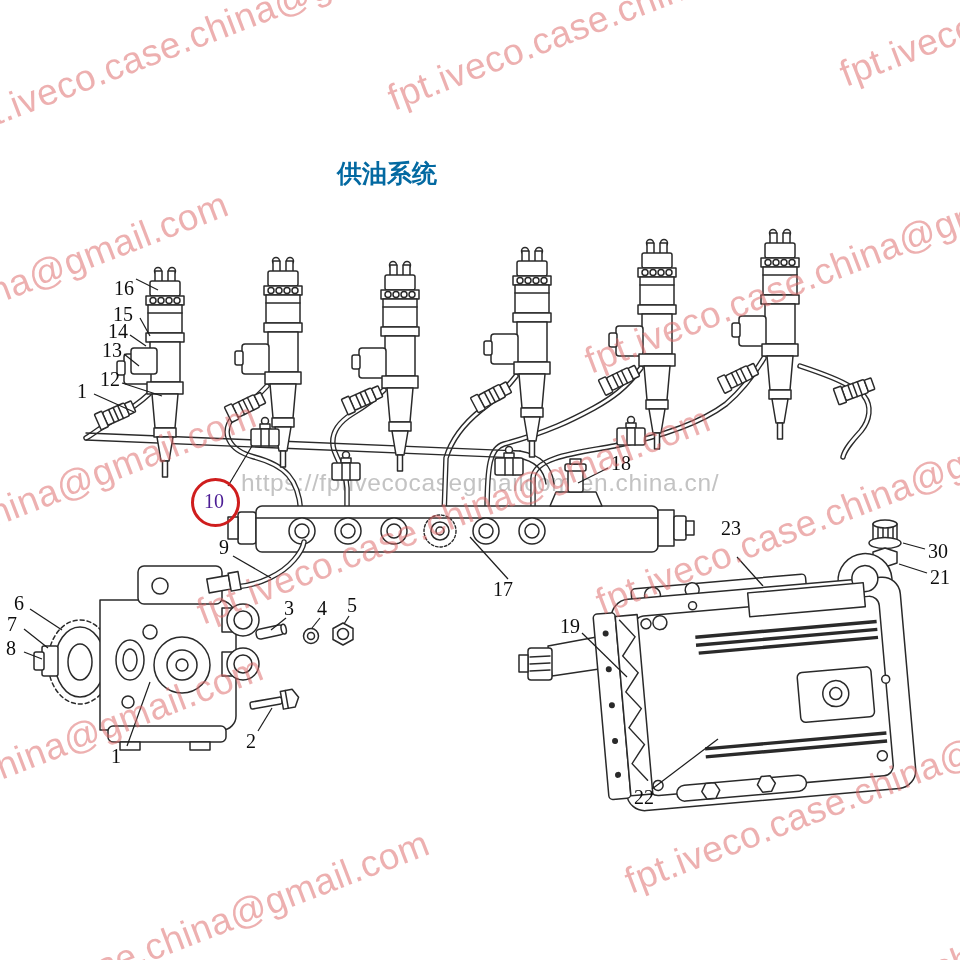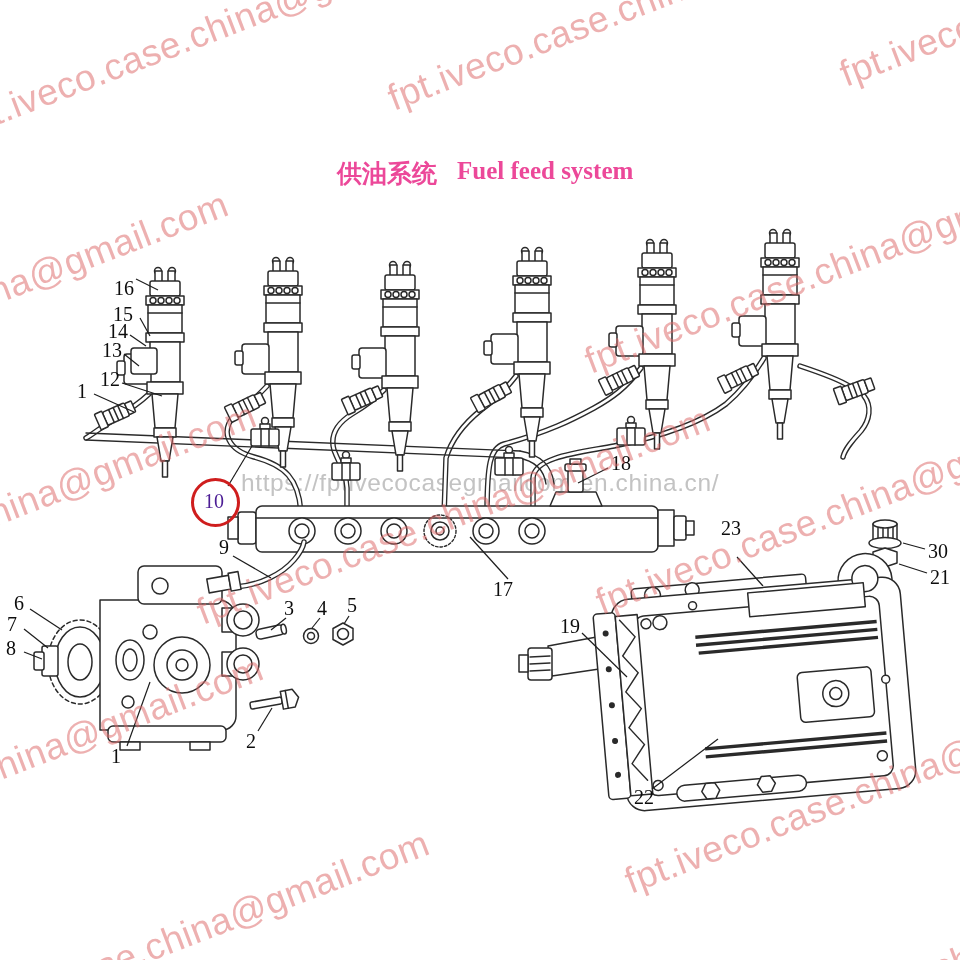--- a/index.html
+++ b/index.html
@@ -15,22 +15,22 @@
     transform:rotate(-21deg);transform-origin:0 0;
     z-index:30;pointer-events:none;letter-spacing:0.5px;
   }
   .wm-url{
     position:absolute;left:241px;top:471px;white-space:nowrap;
     font:400 24.5px/1 "Liberation Sans",sans-serif;
     color:#c3c3c3;letter-spacing:0.6px;z-index:1;
   }
   
   .title{
-    position:absolute;left:337px;top:157px;z-index:5;display:flex;gap:20px;
-    font-family:"Liberation Serif",serif;font-weight:700;font-size:25px;color:#ec4899;
+    position:absolute;left:337px;top:157px;z-index:5;display:flex;gap:34px;
+    font-family:"Liberation Serif",serif;font-weight:700;font-size:25px;color:#0369a1;
   }
   
   svg.fig{position:absolute;left:0;top:0;z-index:10;}
   .ln{stroke:#2a2a2a;stroke-width:1.5;fill:#fff;stroke-linejoin:round;stroke-linecap:round;}
   .pipe-o{fill:none;stroke:#2a2a2a;stroke-width:5.5;stroke-linecap:round;}
   .pipe-i{fill:none;stroke:#fff;stroke-width:2.8;stroke-linecap:round;}
   .thin{fill:none;stroke:#2a2a2a;stroke-width:1.4;stroke-linecap:round;}
   .leader{stroke:#1c1c1c;stroke-width:1.2;}
   .filldark{fill:#2a2a2a;}
   
@@ -43,21 +43,20 @@
     border:3.2px solid #cf1d1d;border-radius:50%;z-index:25;
   }
 </style>
 </head>
 <body>
 
 <div class="wm-url">https://fptivecocasegmailcom.en.china.cn/</div>
 
 <div class="title">
   <span>供油系统</span>
-  <span>Fuel feed system</span>
 </div>
 
 <svg class="fig" width="960" height="960" viewBox="0 0 960 960">
   <defs>
     <pattern id="hatch" width="4" height="10" patternUnits="userSpaceOnUse">
       <path d="M2,0 V10" stroke="#2a2a2a" stroke-width="1.1"></path>
     </pattern>
     <g id="inj">
       <circle class="ln" cx="-7" cy="3" r="3.5"></circle>
         <circle class="ln" cx="7" cy="3" r="3.5"></circle>

